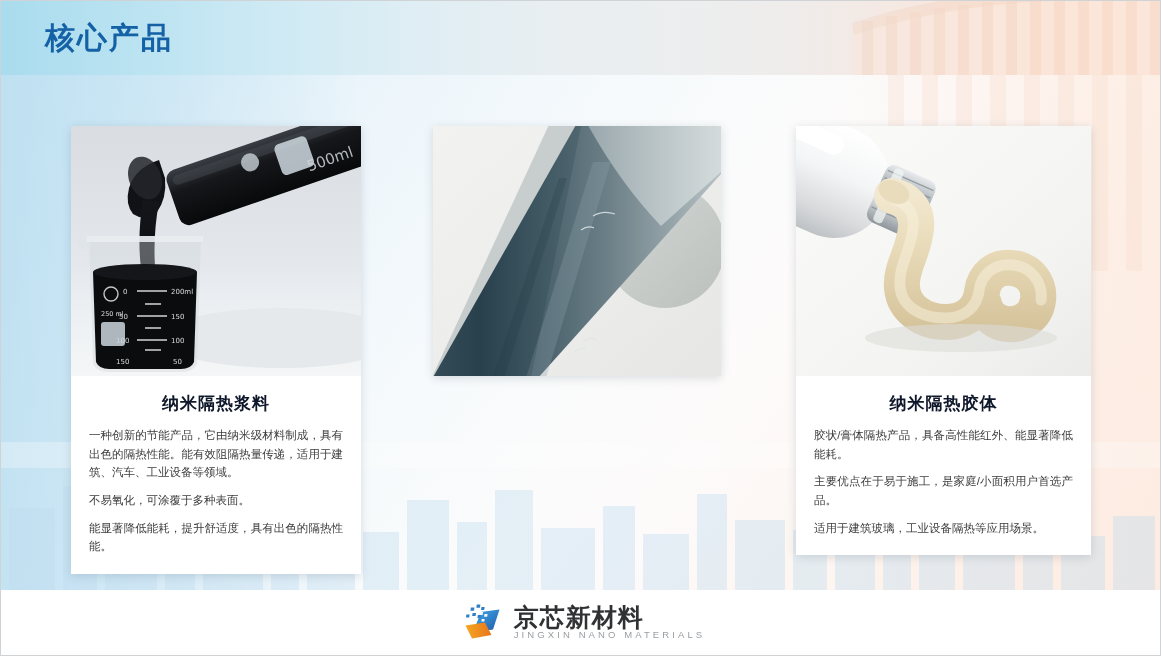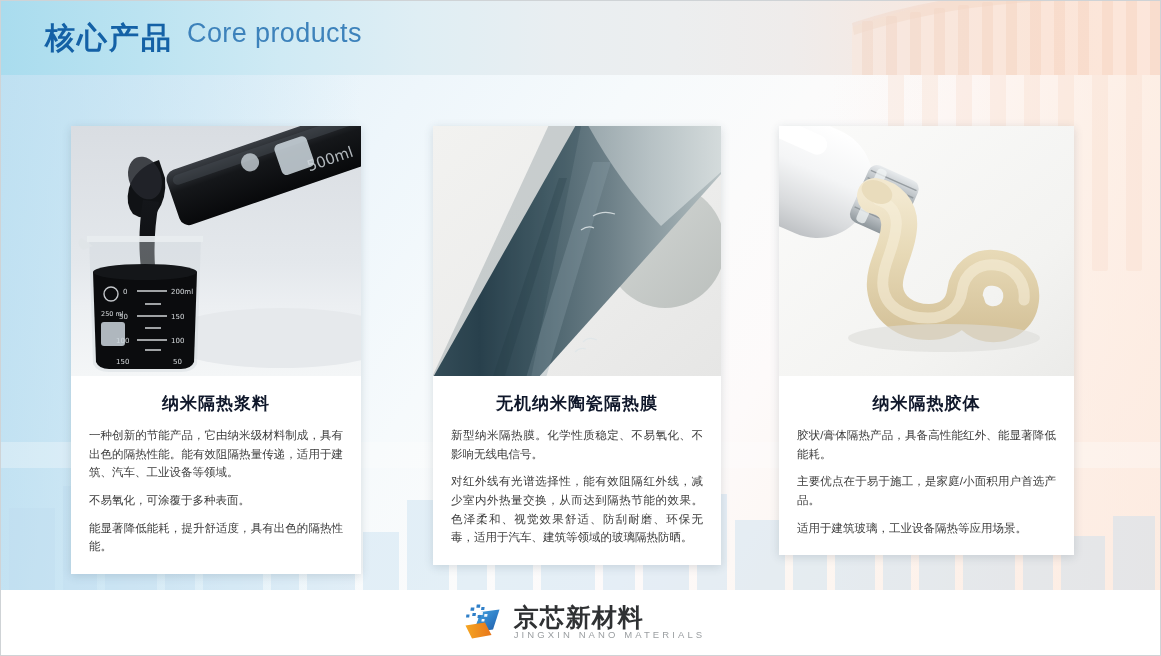--- a/index.html
+++ b/index.html
@@ -29,21 +29,21 @@
   }
   .header-columns{
     position:absolute; right:-10px; top:-14px;
     width:320px; height:150px;
     opacity:.75;
   }
   .header-title{
     position:absolute; left:44px; top:50%;
     transform:translateY(-50%);
     white-space:nowrap;
-    display:flex; align-items:flex-start; gap:14px;
+    display:flex; align-items:center; gap:14px;
   }
   .title-cn{
     font-size:30px; font-weight:bold; color:#1461a6;
     letter-spacing:2px;
   }
   .title-en{
     font-size:27px; font-weight:400; color:#3d82bb;
     letter-spacing:.4px;
   }
 
@@ -112,21 +112,21 @@
     margin-bottom:9px;
     text-align:justify;
   }
   .card-para:last-child{ margin-bottom:0; }
 
   
   #card-1{ left:70px;  top:51px; width:290px; }
   #card-1 .card-photo{ height:250px; }
   #card-2{ left:432px; top:51px; width:288px; }
   #card-2 .card-photo{ height:250px; }
-  #card-3{ left:778px; top:51px; width:295px; }
+  #card-3{ left:795px; top:51px; width:295px; }
   #card-3 .card-photo{ height:250px; }
 
   
   .photo-svg{ display:block; width:100%; height:100%; }
 
   
   .footer{
     position:absolute; left:0; bottom:0; width:1161px; height:65px;
     background:#ffffff;
     display:flex; align-items:center; justify-content:center;
@@ -169,21 +169,20 @@
           <rect x="250" y="8" width="11" height="142" rx="2"></rect>
           <rect x="274" y="8" width="11" height="142" rx="2"></rect>
           <rect x="298" y="8" width="11" height="142" rx="2"></rect>
         </g>
         <path d="M0 36 Q90 6 200 2 L320 0 L320 12 L200 14 Q92 18 2 48 Z" fill="#eebfa4" opacity="0.5"></path>
       </g>
     </svg>
 
     <div class="header-title">
       <span class="title-cn">核心产品</span>
-      <span class="title-en">Core products</span>
     </div>
   </div>
 
   <div class="body-area">
 
     <div class="wash-left"></div>
     <div class="wash-right"></div>
 
     <svg class="wm-columns" viewBox="0 0 300 230" preserveAspectRatio="none">
       <g fill="#f6d6c4" opacity="0.5">
@@ -352,25 +351,20 @@
               <path d="M150 216 q6 -6 14 -2"></path>
               <path d="M142 226 q5 -5 11 -3"></path>
               <path d="M86 268 q5 -5 10 -2"></path>
               <path d="M160 90 q10 -6 22 -2"></path>
               <path d="M148 104 q7 -5 13 -2"></path>
             </g>
 
             <path d="M-6 262 L96 262 L150 -10 L120 -10 Z" fill="#16303c" opacity="0.18"></path>
           </svg>
         </div>
-        <div class="card-body">
-          <div class="card-title">无机纳米陶瓷隔热膜</div>
-          <p class="card-para">新型纳米隔热膜。化学性质稳定、不易氧化、不影响无线电信号。</p>
-          <p class="card-para">对红外线有光谱选择性，能有效阻隔红外线，减少室内外热量交换，从而达到隔热节能的效果。色泽柔和、视觉效果舒适、防刮耐磨、环保无毒，适用于汽车、建筑等领域的玻璃隔热防晒。</p>
-        </div>
       </div>
 
       <div class="card" id="card-3">
         <div class="card-photo">
           <svg class="photo-svg" viewBox="0 0 295 250" preserveAspectRatio="none">
             <defs>
               <linearGradient id="g3bg" x1="0" y1="0" x2="1" y2="1">
                 <stop offset="0%" stop-color="#fbfbfa"></stop>
                 <stop offset="70%" stop-color="#f3f3f1"></stop>
                 <stop offset="100%" stop-color="#ebebe9"></stop>

